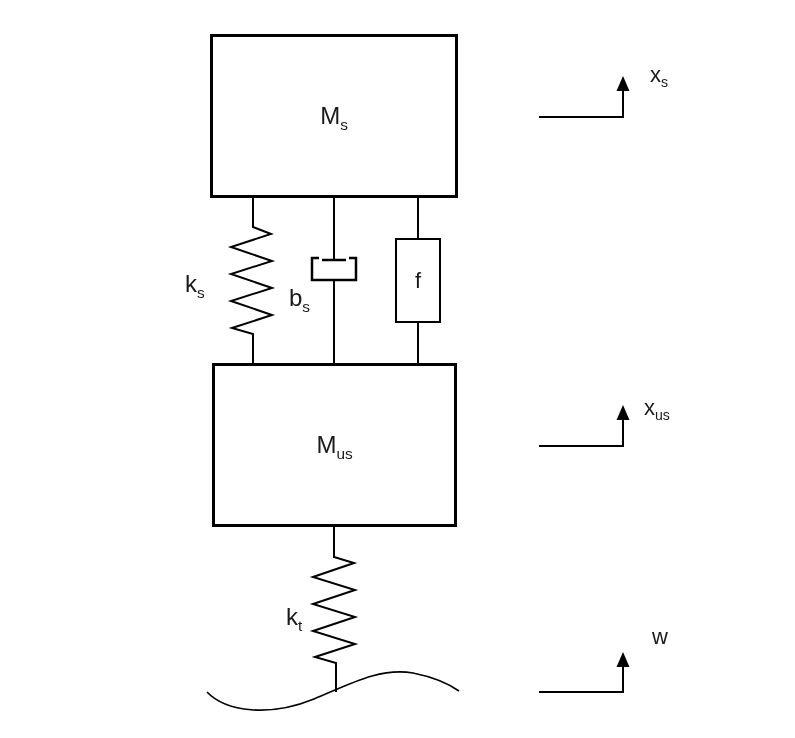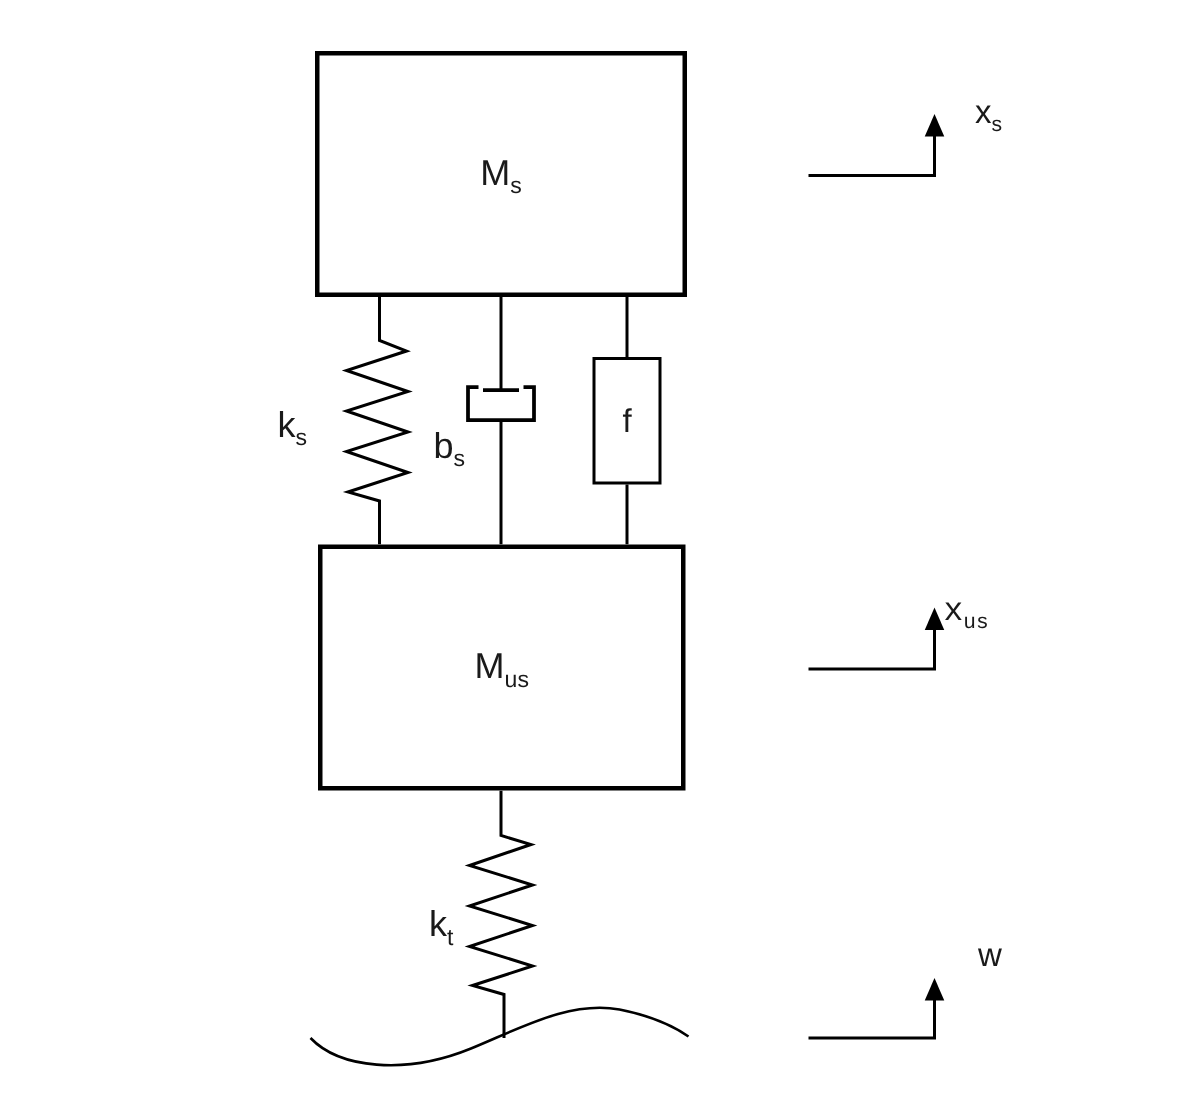--- a/index.html
+++ b/index.html
@@ -50,21 +50,21 @@
   .lbl sub {
     font-size: 0.64em;
     line-height: 0;
   }
   .lbl.floating { position: absolute; }
   .lbl-ks  { left: 185px; top: 272px; }
   .lbl-bs  { left: 289px; top: 274px; margin-top: 12px; }
   .lbl-kt  { left: 286px; top: 605px; }
   .lbl-ref { font-size: 22px; }
   .lbl-xs  { left: 650px; top: 64px; text-align: center;  }
-  .lbl-xus { left: 629px; top: 397px; font-family: Liberation Mono, monospace; }
+  .lbl-xus { left: 644px; top: 397px; }
   .lbl-w   { left: 652px; top: 626px; }
   .lbl-f   { font-size: 22px; }
 </style>
 </head>
 <body>
 
 <div class="canvas">
 
   <svg class="linework" width="795" height="738" viewBox="0 0 795 738">
 

